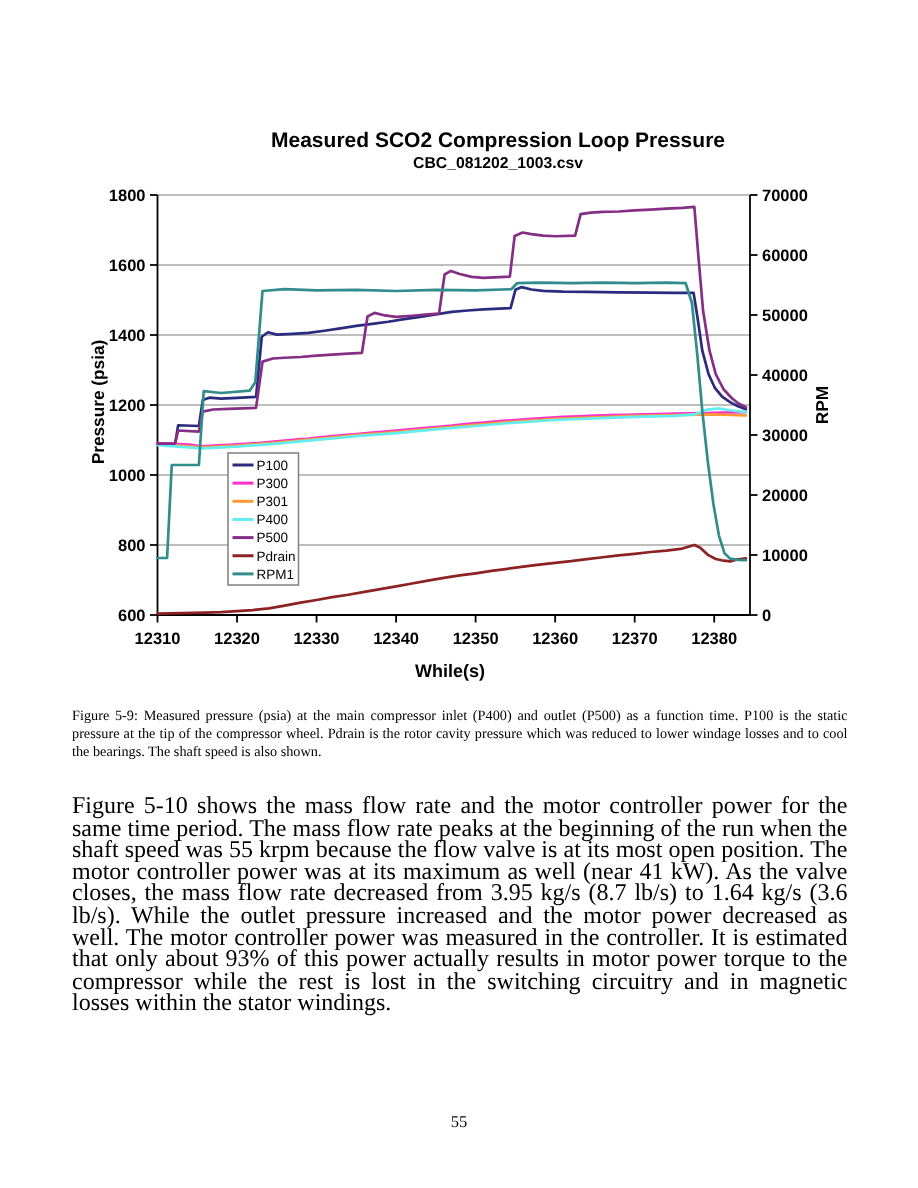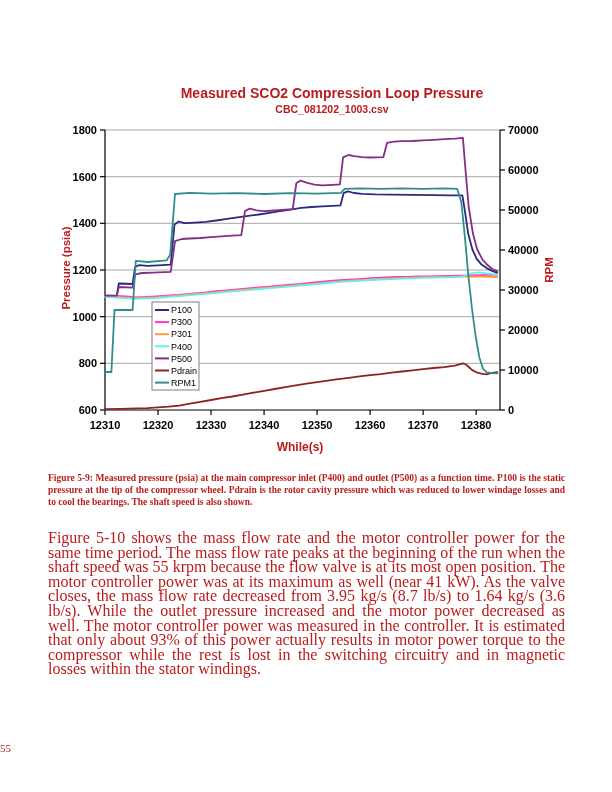--- a/index.html
+++ b/index.html
@@ -1,21 +1,21 @@
 <!DOCTYPE html>
 <html><head>
 <meta charset="utf-8">
 <style>
   html,body{margin:0;padding:0;background:#fff;}
   .page{
     position:relative;
     width:612px;height:792px;
     background:#ffffff;
     font-family:"Liberation Serif", serif;
-    color:#b91c1c;
+    color:#000000;
     overflow:hidden;
   }
   .chart-title{
     position:absolute;top:85px;left:332px;transform:translateX(-50%);
     font-family:"Liberation Sans", sans-serif;
     font-size:14px;font-weight:bold;white-space:nowrap;
   }
   .chart-subtitle{
     position:absolute;top:103px;left:332px;transform:translateX(-50%);
     font-family:Liberation Sans, sans-serif;
@@ -34,31 +34,31 @@
     font-size:11.5px;font-weight:bold;white-space:nowrap;
   }
   .x-axis-title{
     position:absolute;left:300px;top:440px;transform:translateX(-50%);
     font-family:"Liberation Sans", sans-serif;
     font-size:12px;font-weight:bold;white-space:nowrap;
   }
   #chart-svg{position:absolute;left:0;top:0;}
   .figure-caption{
     position:absolute;left:48px;top:462px;width:517px;
-    font-size:9.5px;font-weight:bold;line-height:12px;
+    font-size:9.5px;font-weight:normal;line-height:12px;
     text-align:justify;
   }
   .body-paragraph{
     position:absolute;left:48px;top:515px;width:517px;
     font-size:16px;line-height:14.6px;
     text-align:justify;
   }
   .page-number{
     position:absolute;left:0;top:742px;width:612px;
-    text-align:left;font-size:11px;
+    text-align:center;font-size:11px;
   }
 </style>
 </head>
 <body>
 
 <div class="page">
 
   <div>
     <div class="chart-title">Measured SCO2 Compression Loop Pressure</div>
     <div class="chart-subtitle">CBC_081202_1003.csv</div>

